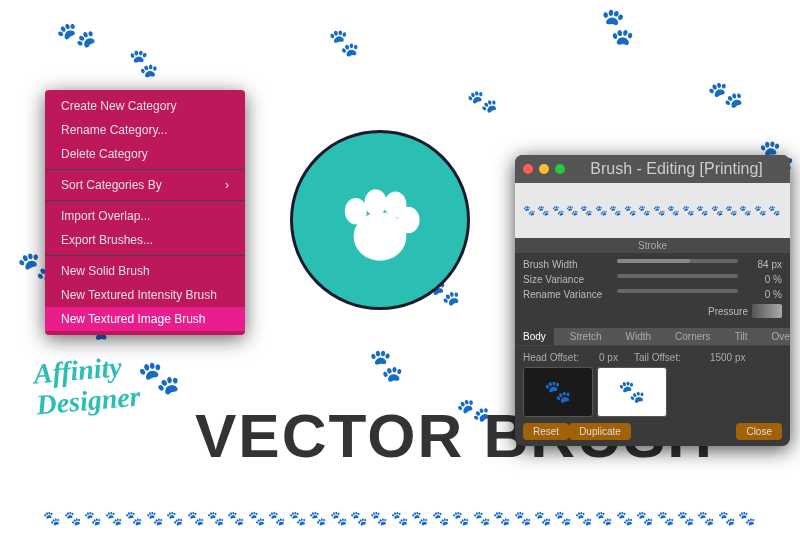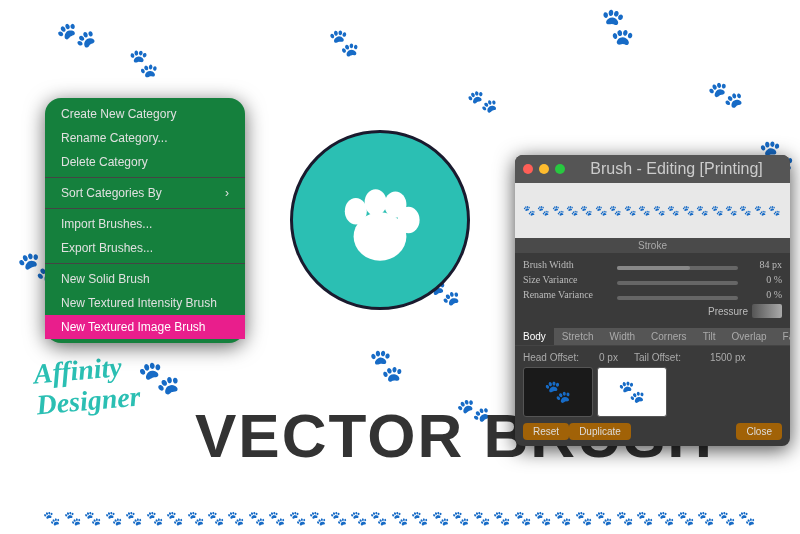--- a/index.html
+++ b/index.html
@@ -38,27 +38,26 @@
       width: 110px;
       height: 110px;
       fill: white;
     }
 
     
     .context-menu {
       position: absolute;
       left: 45px;
       top: 90px;
-      background: #15803d;
-      border-radius: 16px;
+      background: #be185d;
+      border-radius: 4px;
       padding: 4px 0;
       min-width: 200px;
       box-shadow: 0 4px 20px rgba(0,0,0,0.6);
       z-index: 10;
-      margin-top: 8px;
     }
 
     .menu-item {
       padding: 5px 16px;
       color: #e0e0e0;
       font-size: 12px;
       cursor: pointer;
       display: flex;
       justify-content: space-between;
       align-items: center;
@@ -142,24 +141,23 @@
       padding: 2px 8px;
       text-align: center;
     }
 
     .brush-controls {
       padding: 6px 8px;
     }
 
     .control-row {
       display: flex;
-      align-items: flex-end;
+      align-items: flex-start;
       margin-bottom: 4px;
       gap: 4px;
-      font-family: Liberation Serif, serif;
     }
 
     .control-label {
       color: #bbb;
       font-size: 10px;
       width: 90px;
       flex-shrink: 0;
     }
 
     .control-slider {
@@ -200,20 +198,21 @@
       width: 30px;
       height: 14px;
       background: linear-gradient(to right, #555, #aaa);
       border-radius: 2px;
     }
 
     .tabs-row {
       display: flex;
       background: #555;
       border-bottom: 1px solid #444;
+      gap: 8px;
     }
 
     .tab-item {
       padding: 3px 8px;
       font-size: 10px;
       color: #aaa;
       cursor: pointer;
     }
 
     .tab-item.active {
@@ -375,21 +374,21 @@
   <div class="menu-item">
     <span>Delete Category</span>
   </div>
   <div class="menu-divider"></div>
   <div class="menu-item">
     <span>Sort Categories By</span>
     <span>›</span>
   </div>
   <div class="menu-divider"></div>
   <div class="menu-item">
-    <span>Import Brushes...</span>
+    <span>Import Overlap...</span>
   </div>
   <div class="menu-item">
     <span>Export Brushes...</span>
   </div>
   <div class="menu-divider"></div>
   <div class="menu-item">
     <span>New Solid Brush</span>
   </div>
   <div class="menu-item">
     <span>New Textured Intensity Brush</span>

